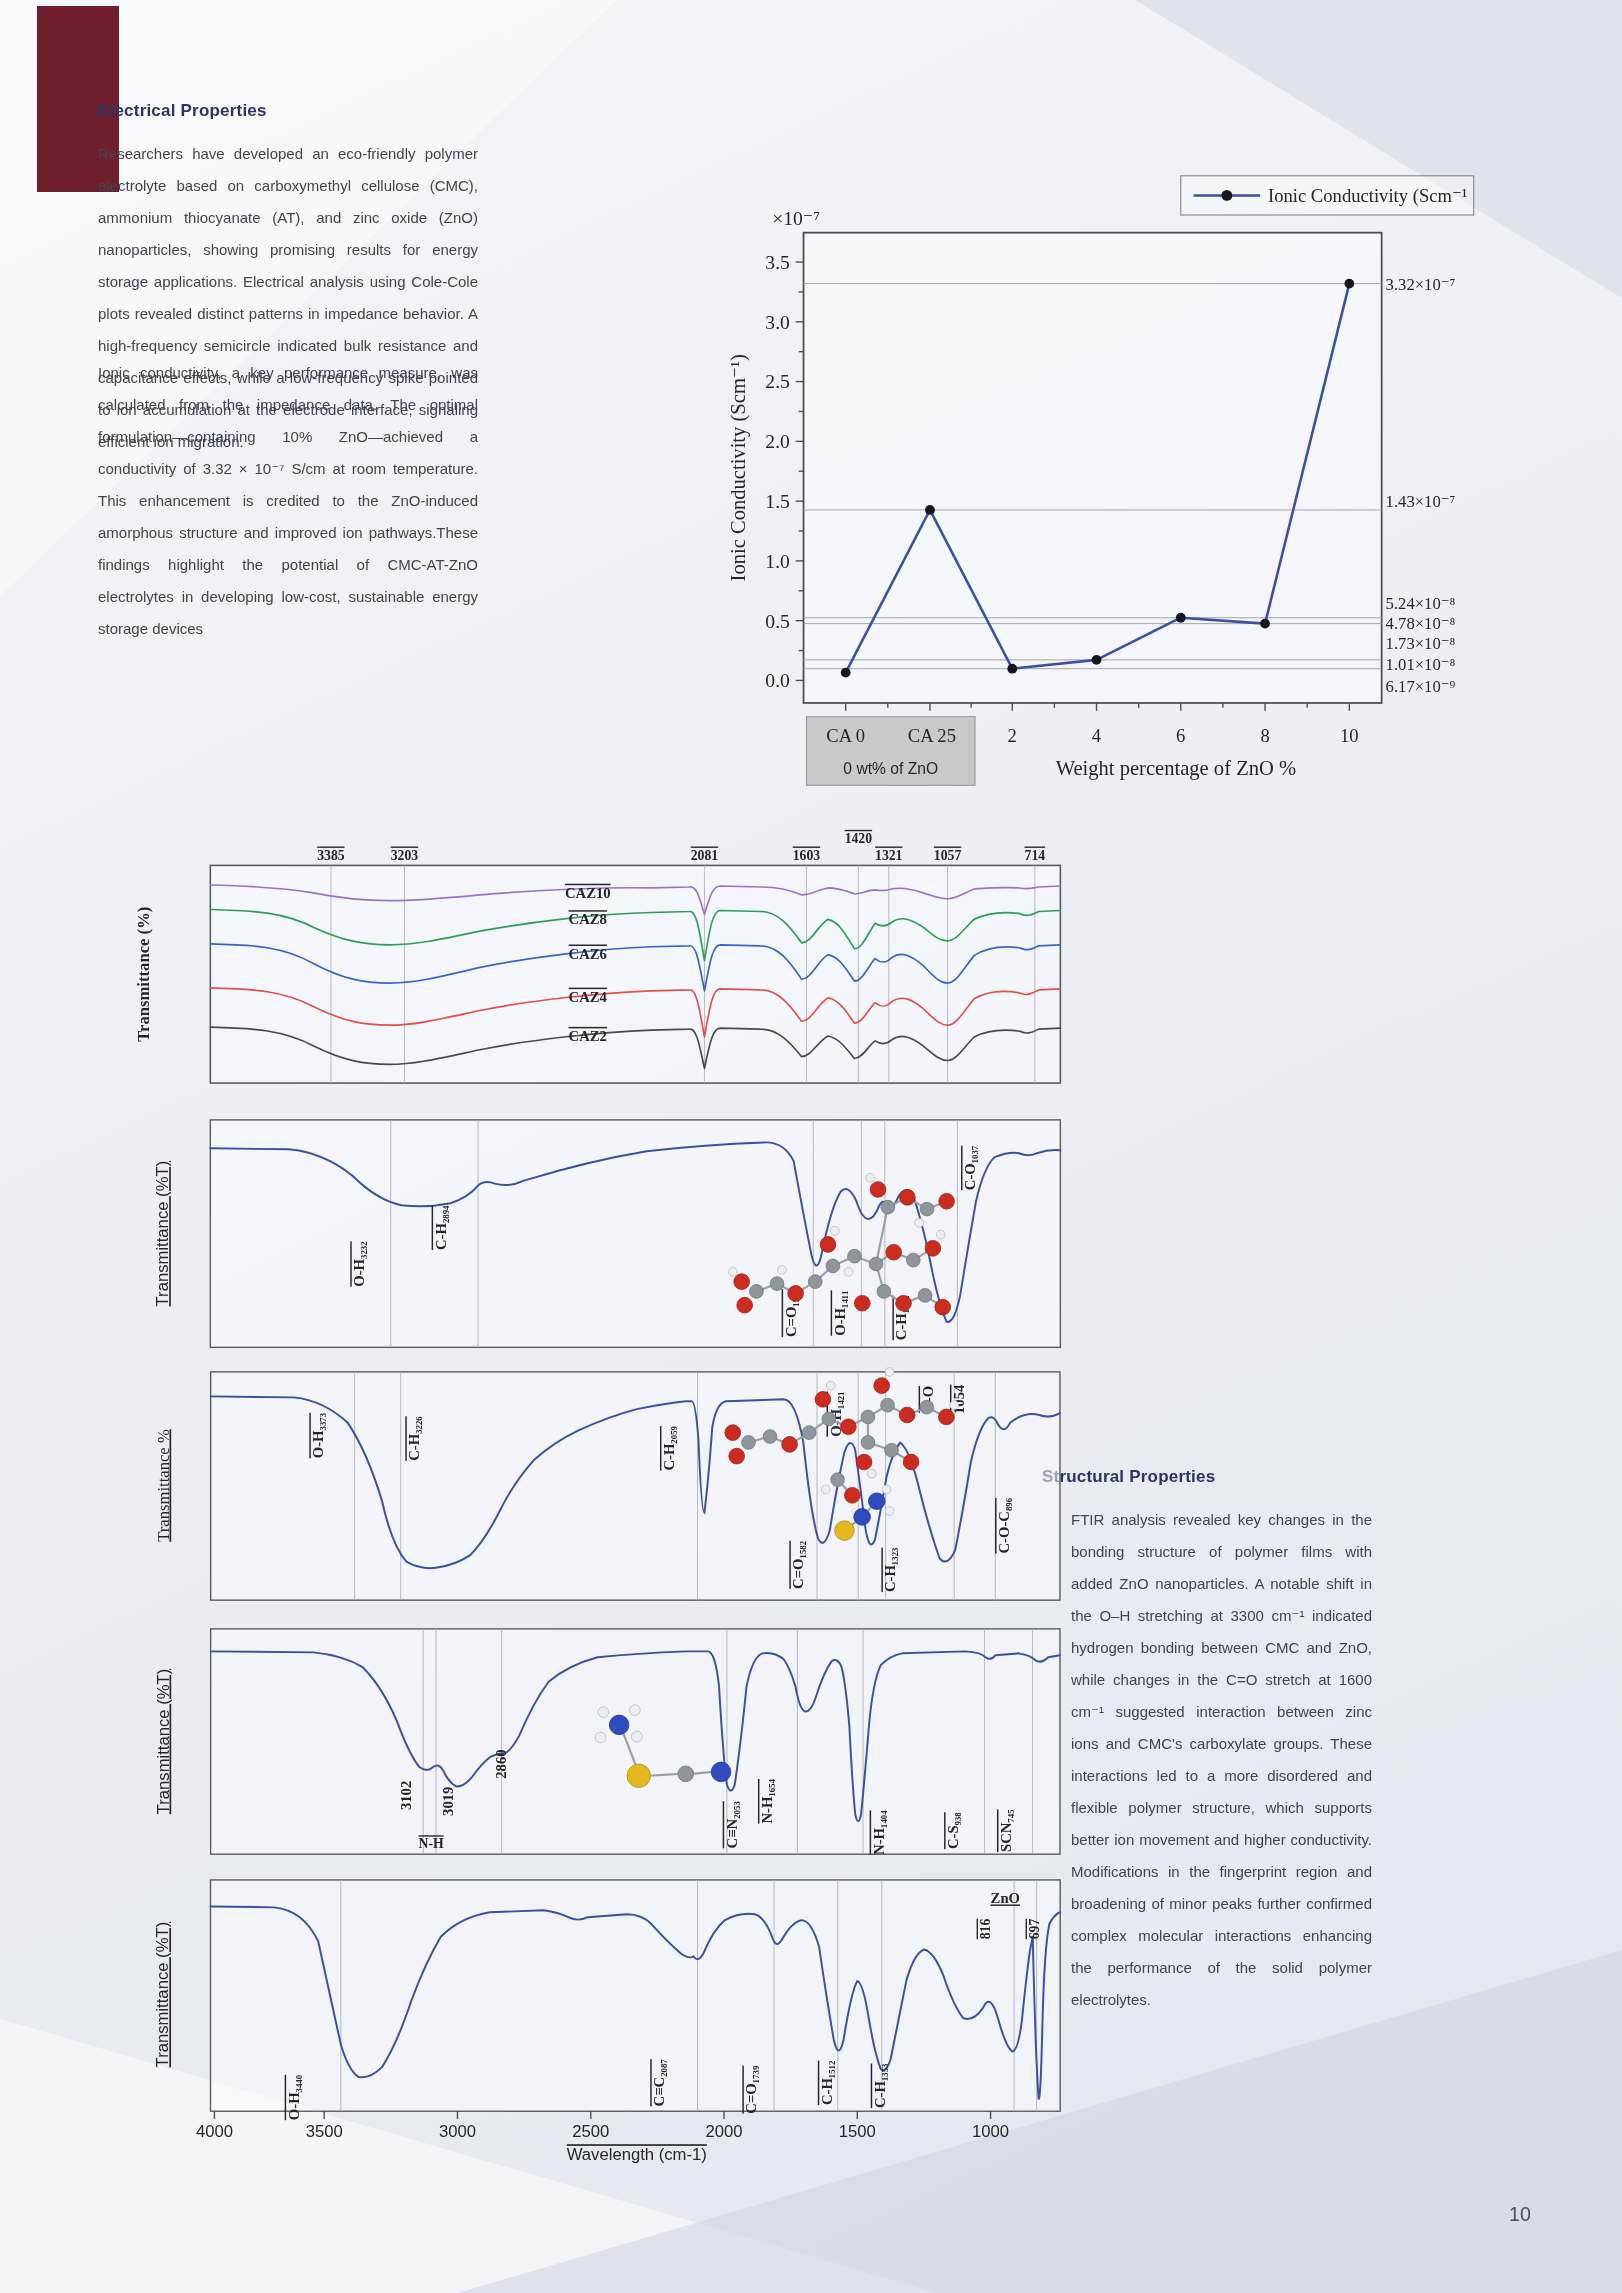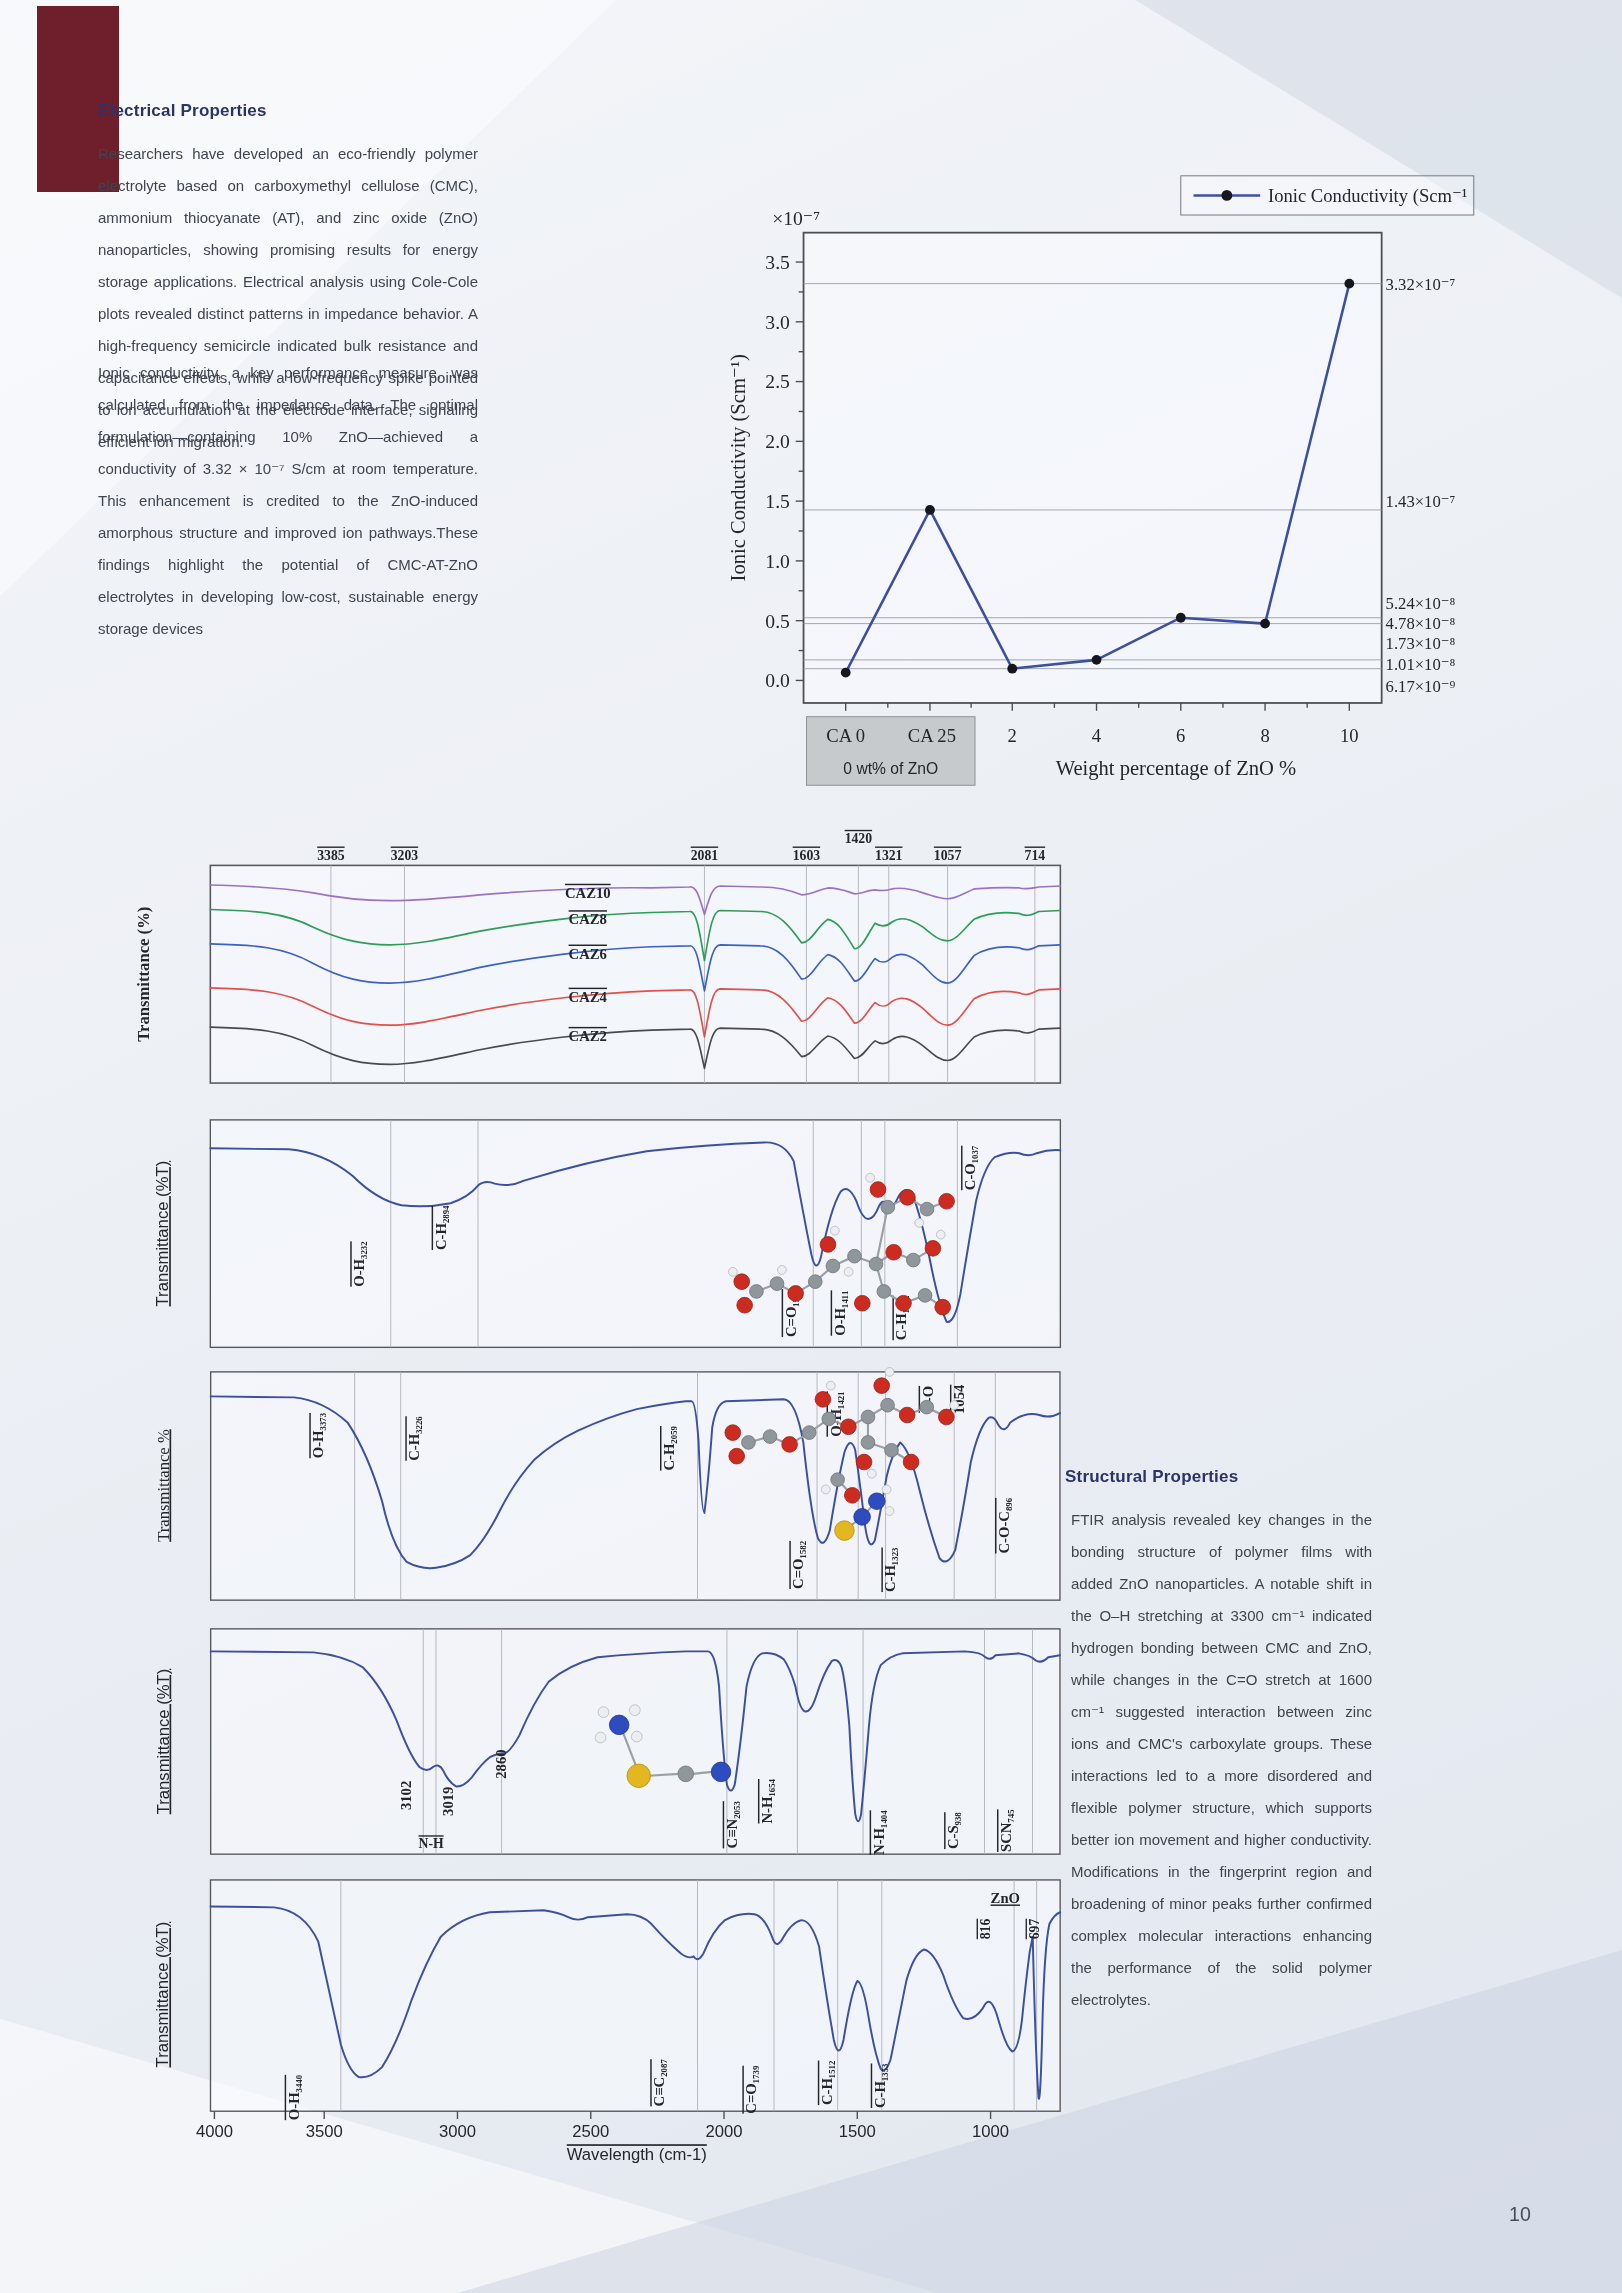--- a/index.html
+++ b/index.html
@@ -49,21 +49,21 @@
     <div class="tri3"></div>
     <div class="tri4"></div>
   </div>
 
   <div class="accent-bar"></div>
 
   <div class="h-title" style="left:98px;top:101px;">Electrical Properties</div>
   <div class="body-col" style="left:98px;top:138px;width:380px;">Researchers have developed an eco-friendly polymer electrolyte based on carboxymethyl cellulose (CMC), ammonium thiocyanate (AT), and zinc oxide (ZnO) nanoparticles, showing promising results for energy storage applications. Electrical analysis using Cole-Cole plots revealed distinct patterns in impedance behavior. A high-frequency semicircle indicated bulk resistance and capacitance effects, while a low-frequency spike pointed to ion accumulation at the electrode interface, signaling efficient ion migration.</div>
   <div class="body-col" style="left:98px;top:357px;width:380px;">Ionic conductivity, a key performance measure, was calculated from the impedance data. The optimal formulation—containing 10% ZnO—achieved a conductivity of 3.32 × 10⁻⁷ S/cm at room temperature. This enhancement is credited to the ZnO-induced amorphous structure and improved ion pathways.These findings highlight the potential of CMC-AT-ZnO electrolytes in developing low-cost, sustainable energy storage devices</div>
 
-  <div class="h-title" style="left:1065px;top:1467px;">Structural Properties</div>
+  <div class="h-title" style="left:1042px;top:1467px;">Structural Properties</div>
   <div class="body-col" style="left:1071px;top:1504px;width:301px;">FTIR analysis revealed key changes in the bonding structure of polymer films with added ZnO nanoparticles. A notable shift in the O–H stretching at 3300 cm⁻¹ indicated hydrogen bonding between CMC and ZnO, while changes in the C=O stretch at 1600 cm⁻¹ suggested interaction between zinc ions and CMC's carboxylate groups. These interactions led to a more disordered and flexible polymer structure, which supports better ion movement and higher conductivity. Modifications in the fingerprint region and broadening of minor peaks further confirmed complex molecular interactions enhancing the performance of the solid polymer electrolytes.</div>
 
   <div class="pagenum">10</div>
 
   <svg style="left:720px;top:167px;" width="804" height="632" viewBox="735 170 820 645">
 
     <rect x="1205" y="179" width="299" height="40" fill="rgba(250,252,255,0.4)" stroke="#74777c" stroke-width="1"></rect>
     <line x1="1218" y1="199" x2="1286" y2="199" stroke="#3d4fa1" stroke-width="2.6"></line>
     <circle cx="1252" cy="199" r="5.5" class="marker"></circle>
     <text x="1294" y="206" class="t-serif s19">Ionic Conductivity (Scm⁻¹</text>

